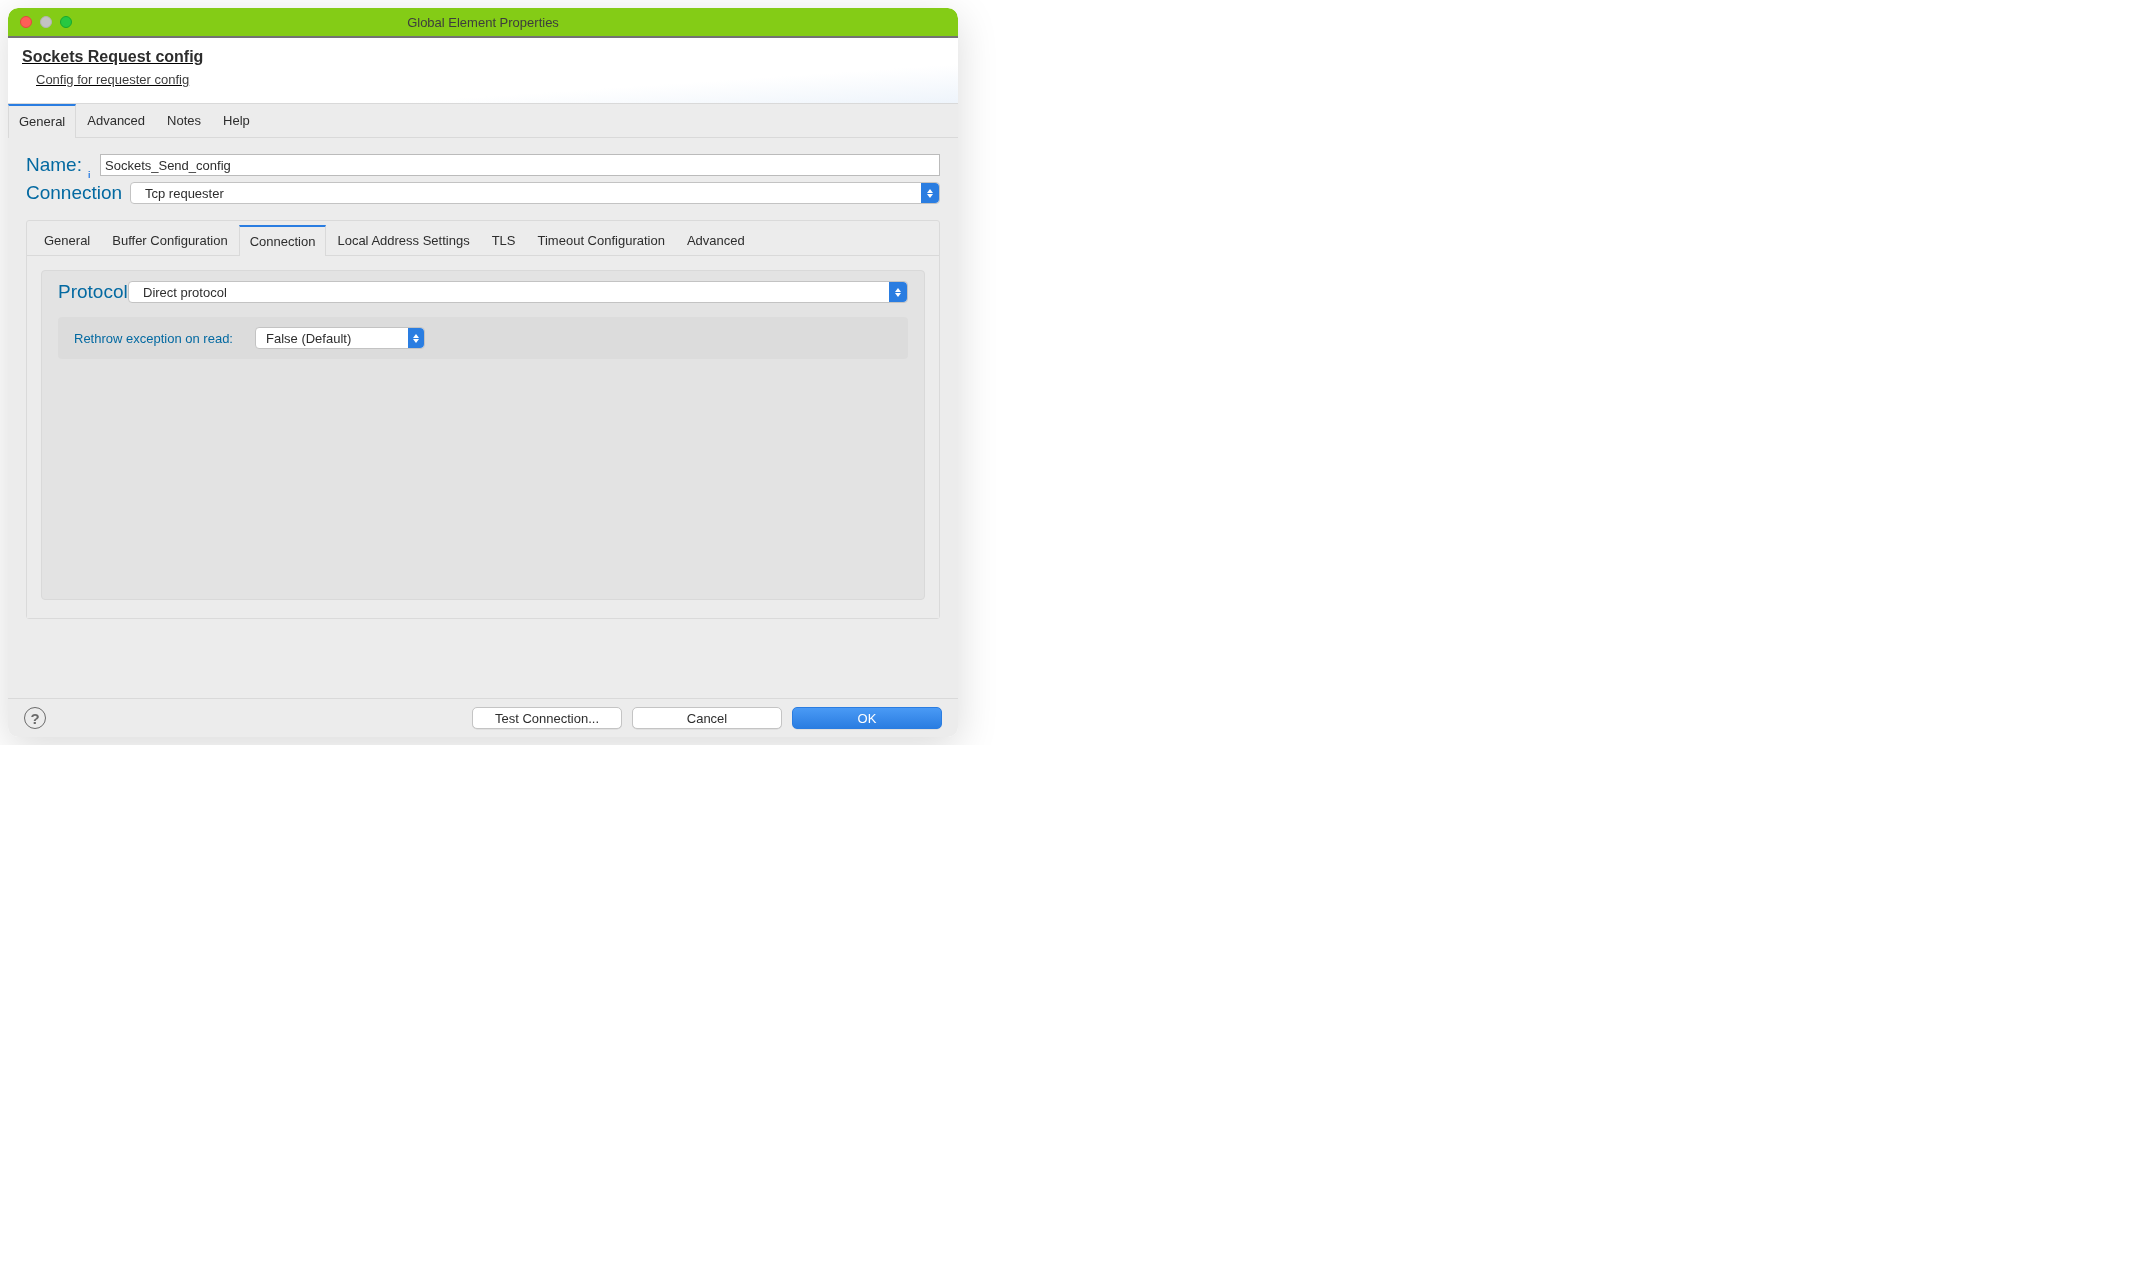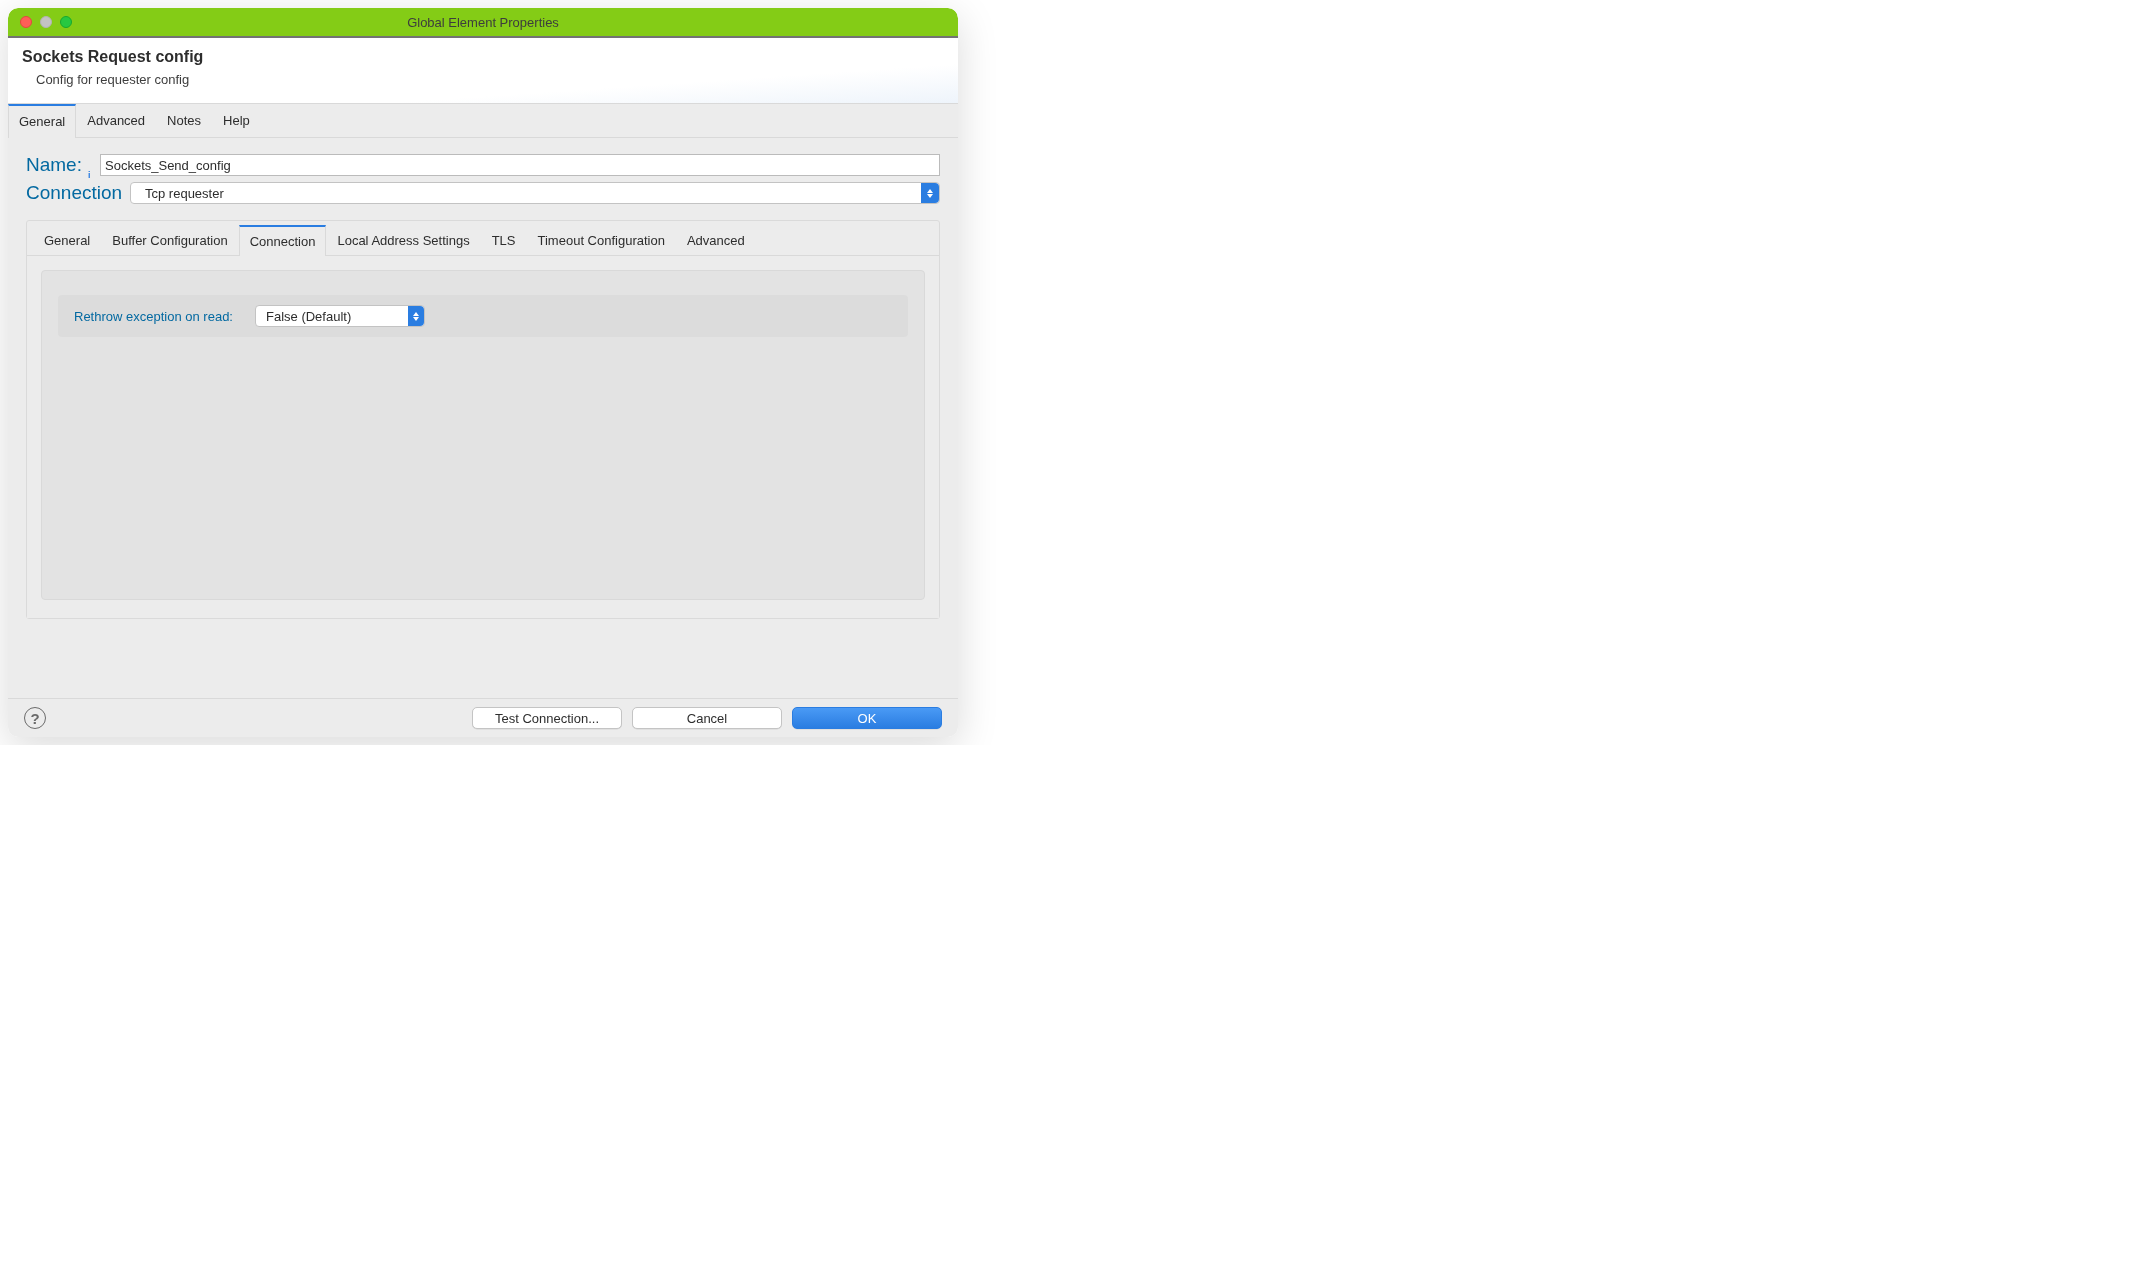--- a/index.html
+++ b/index.html
@@ -28,20 +28,21 @@
     .traffic-lights { display: flex; gap: 8px; margin-left: 12px; align-items: center; }
     .tl { width: 12px; height: 12px; border-radius: 50%; }
     .tl.red { background: #ff5f57; border: 0.5px solid #e1493f; }
     .tl.yellow { background: #c3c3c3; border: 0.5px solid #b3b3b3; }
     .tl.green { background: #28c840; border: 0.5px solid #19a82f; }
     .titlebar-title { position: absolute; left: 0; right: 0; text-align: center; font-size: 13px; color: #3d3d3d; }
     .header {
       padding: 10px 14px 16px 14px;
       background: linear-gradient(to bottom right, #fff 70%, #eef4fb 100%);
       border-bottom: 1px solid #d9d9d9;
+      text-decoration: underline;
     }
     .header h1 { font-size: 16px; font-weight: 700; color: #2d2d2d; }
     .header p  { font-size: 13px; color: #3d3d3d; margin-top: 6px; margin-left: 14px; }
     .outer-tabbar {
       display: flex;
       background: #ececec;
       border-bottom: 1px solid #d9d9d9;
       padding: 0;
       gap: 0;
       align-items: flex-end;
@@ -188,20 +189,30 @@
         <div class="itab active">Connection</div>
         <div class="itab">Local Address Settings</div>
         <div class="itab">TLS</div>
         <div class="itab">Timeout Configuration</div>
         <div class="itab">Advanced</div>
       </div>
 
       <div class="inner-body">
         <div class="inset-card">
 
+          <div class="inset-row">
+            <div class="row-label" style="width:58px">Protocol</div>
+            <div class="select">
+              <span>Direct protocol</span>
+              <div class="chevrons">
+                <div class="chev up"></div>
+                  <div class="chev dn"></div>
+              </div>
+            </div>
+          </div>
 
           <div class="sub-card">
             <div class="sub-label">Rethrow exception on read:</div>
             <div class="select small">
               <span>False (Default)</span>
               <div class="chevrons">
                 <div class="chev up"></div>
                   <div class="chev dn"></div>
               </div>
             </div>

